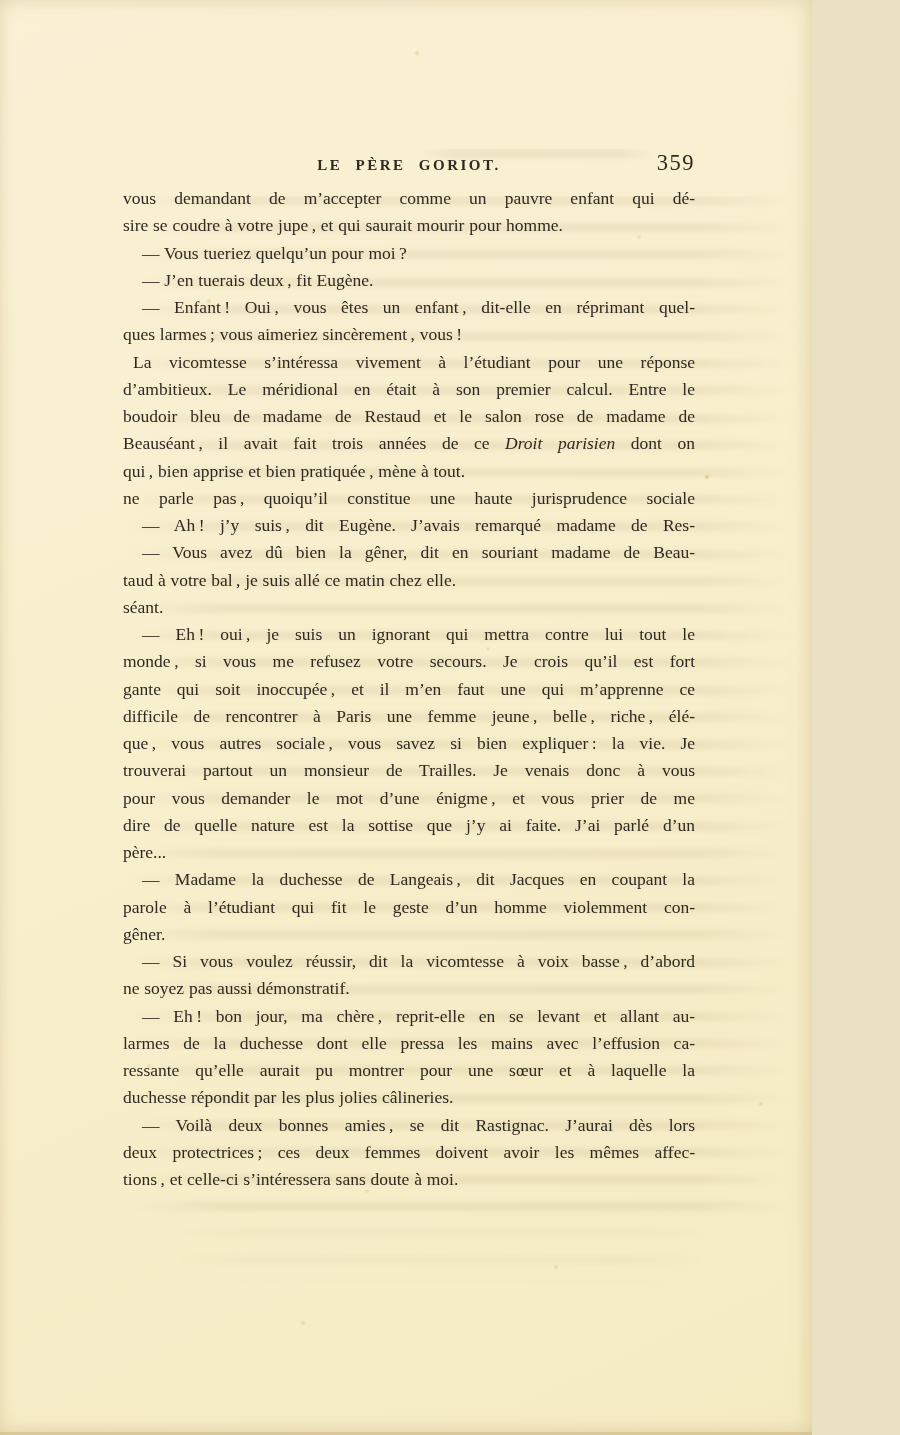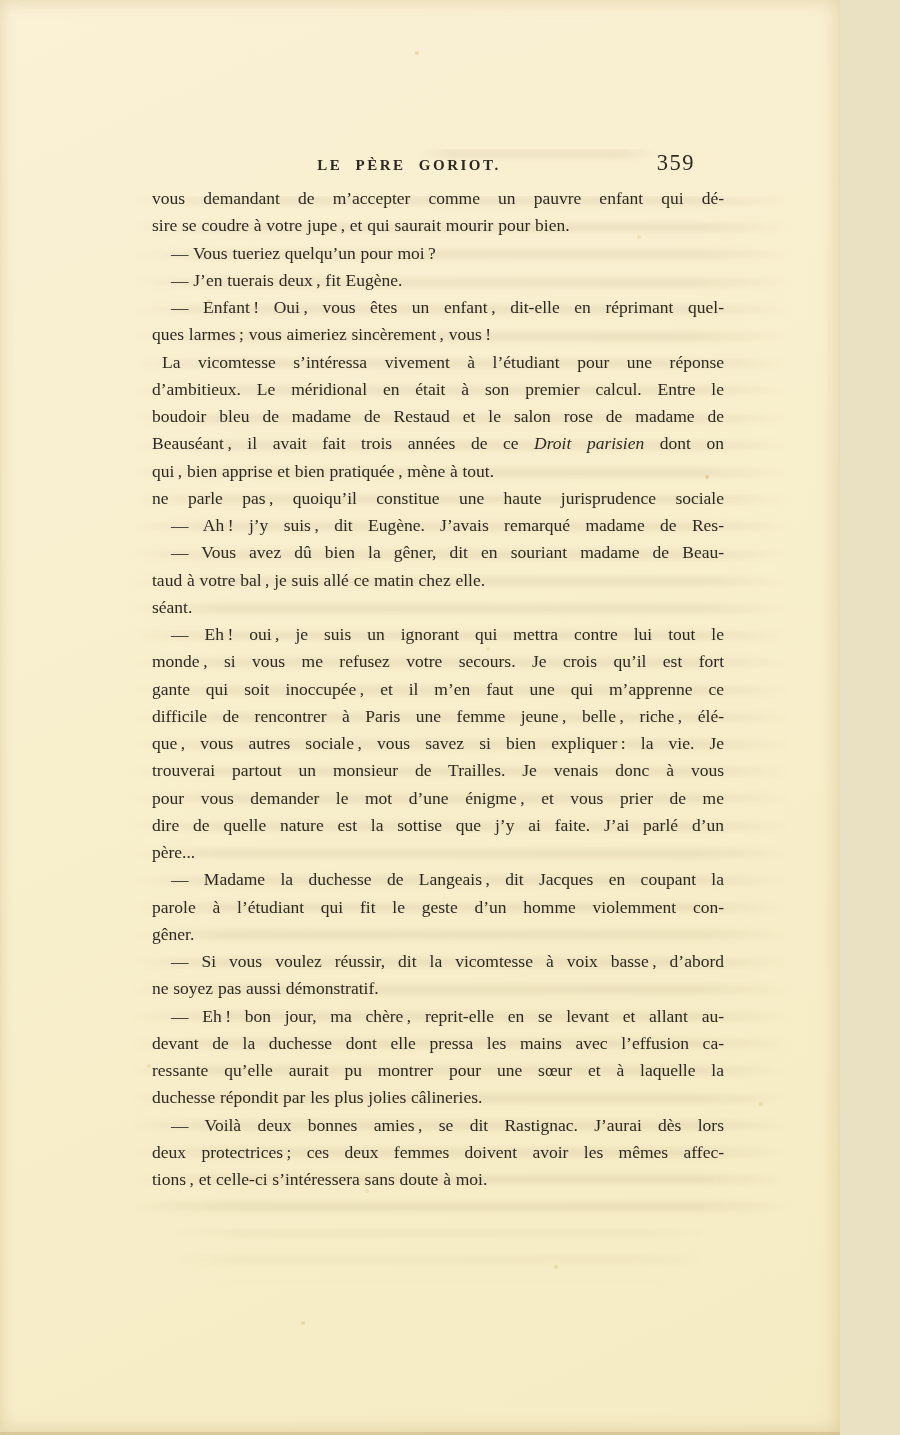--- a/index.html
+++ b/index.html
@@ -1,29 +1,28 @@
 <!DOCTYPE html>
 <html><head>
 <meta charset="utf-8">
 <style>
   html,body{margin:0;padding:0;background:#e9e1c2;}
   .page{
     position:relative;width:812px;height:1435px;overflow:hidden;
     background:linear-gradient(155deg,#faf1d6 0%,#f8efcd 45%,#f5ebc3 100%);
     font-family:"Liberation Serif","DejaVu Serif",serif;color:#2e2a22;
     box-shadow:inset -6px 0 20px rgba(190,165,110,.16), inset 0 -6px 16px rgba(190,165,110,.20), inset 0 4px 14px rgba(200,178,124,.10);
-    padding-left:28px;
   }
   .running-head{position:absolute;left:123px;top:150px;width:572px;height:30px;}
   .title-center{
     position:absolute;left:0;top:0;width:100%;text-align:center;line-height:30px;
     font-weight:bold;font-size:15px;letter-spacing:2.5px;word-spacing:7px;
   }
   .pagenum{position:absolute;right:0;top:-2px;line-height:30px;font-size:22.5px;font-weight:normal;letter-spacing:1.5px;}
-  .text-block{position:absolute;left:123px;top:185px;width:572px;margin-left:29px;}
+  .text-block{position:absolute;left:123px;top:185px;width:572px;}
   .line{
     text-align:justify;text-align-last:justify;
     height:27.25px;line-height:27.25px;font-size:17.5px;overflow:hidden;
     word-spacing:0.4px;
   }
   .line.last{text-align-last:left;}
   .ind-none{text-indent:0;}
   .ind-small{text-indent:10px;}
   .ind-dialogue{text-indent:19px;}
   .it{font-style:italic;}
@@ -69,21 +68,21 @@
   <div class="bleed b-bottom"></div>
   <div class="speckles"></div>
 
   <div class="running-head">
     <div class="title-center">LE PÈRE GORIOT.</div>
     <div class="pagenum">359</div>
   </div>
 
   <div class="text-block">
       <div class="line ind-none"><span>vous demandant de m’accepter comme un pauvre enfant qui dé-</span></div>
-      <div class="line ind-none last"><span>sire se coudre à votre jupe , et qui saurait mourir pour bien.</span></div>
+      <div class="line ind-none last"><span>sire se coudre à votre jupe , et qui saurait mourir pour homme.</span></div>
       <div class="line ind-dialogue last"><span>— Vous tueriez quelqu’un pour moi ?</span></div>
       <div class="line ind-dialogue last"><span>— J’en tuerais deux , fit Eugène.</span></div>
       <div class="line ind-dialogue"><span>— Enfant ! Oui , vous êtes un enfant , dit-elle en réprimant quel-</span></div>
       <div class="line ind-none last"><span>ques larmes ; vous aimeriez sincèrement , vous !</span></div>
       <div class="line ind-small"><span>La vicomtesse s’intéressa vivement à l’étudiant pour une réponse</span></div>
       <div class="line ind-none"><span>d’ambitieux. Le méridional en était à son premier calcul. Entre le</span></div>
       <div class="line ind-none"><span>boudoir bleu de madame de Restaud et le salon rose de madame de</span></div>
       <div class="line ind-none"><span>Beauséant , il avait fait trois années de ce </span><span class="it">Droit parisien</span><span> dont on</span></div>
       <div class="line ind-none last"><span>qui , bien apprise et bien pratiquée , mène à tout.</span></div>
       <div class="line ind-none"><span>ne parle pas , quoiqu’il constitue une haute jurisprudence sociale</span></div>
@@ -99,21 +98,21 @@
       <div class="line ind-none"><span>trouverai partout un monsieur de Trailles. Je venais donc à vous</span></div>
       <div class="line ind-none"><span>pour vous demander le mot d’une énigme , et vous prier de me</span></div>
       <div class="line ind-none"><span>dire de quelle nature est la sottise que j’y ai faite. J’ai parlé d’un</span></div>
       <div class="line ind-none last"><span>père...</span></div>
       <div class="line ind-dialogue"><span>— Madame la duchesse de Langeais , dit Jacques en coupant la</span></div>
       <div class="line ind-none"><span>parole à l’étudiant qui fit le geste d’un homme violemment con-</span></div>
       <div class="line ind-none last"><span>gêner.</span></div>
       <div class="line ind-dialogue"><span>— Si vous voulez réussir, dit la vicomtesse à voix basse , d’abord</span></div>
       <div class="line ind-none last"><span>ne soyez pas aussi démonstratif.</span></div>
       <div class="line ind-dialogue"><span>— Eh ! bon jour, ma chère , reprit-elle en se levant et allant au-</span></div>
-      <div class="line ind-none"><span>devant de la duchesse dont elle pressa les mains avec l’effusion ca-</span></div>
+      <div class="line ind-none"><span>larmes de la duchesse dont elle pressa les mains avec l’effusion ca-</span></div>
       <div class="line ind-none"><span>ressante qu’elle aurait pu montrer pour une sœur et à laquelle la</span></div>
       <div class="line ind-none last"><span>duchesse répondit par les plus jolies câlineries.</span></div>
       <div class="line ind-dialogue"><span>— Voilà deux bonnes amies , se dit Rastignac. J’aurai dès lors</span></div>
       <div class="line ind-none"><span>deux protectrices ; ces deux femmes doivent avoir les mêmes affec-</span></div>
       <div class="line ind-none last"><span>tions , et celle-ci s’intéressera sans doute à moi.</span></div>
     </div>
 
   <div class="edge-bottom"></div>
 </div>
 

